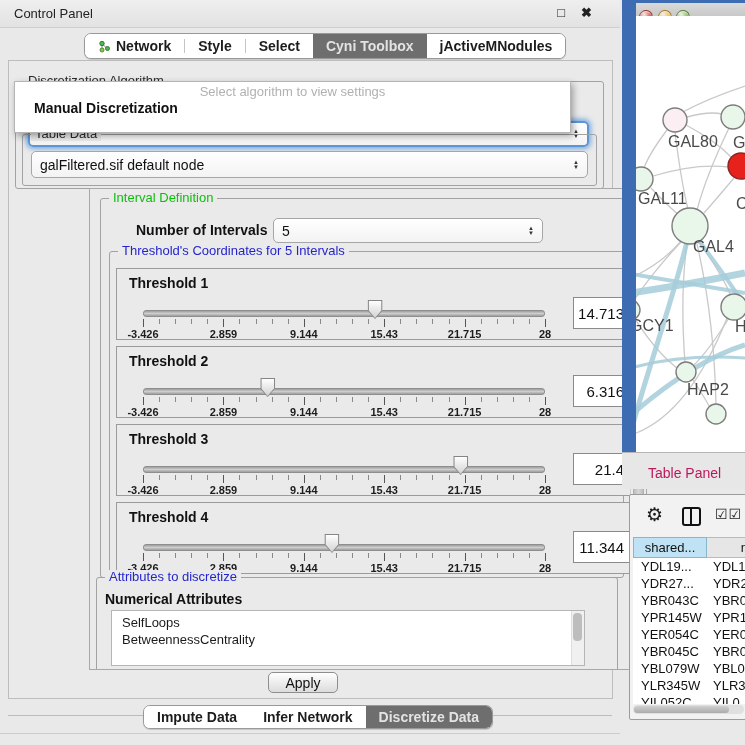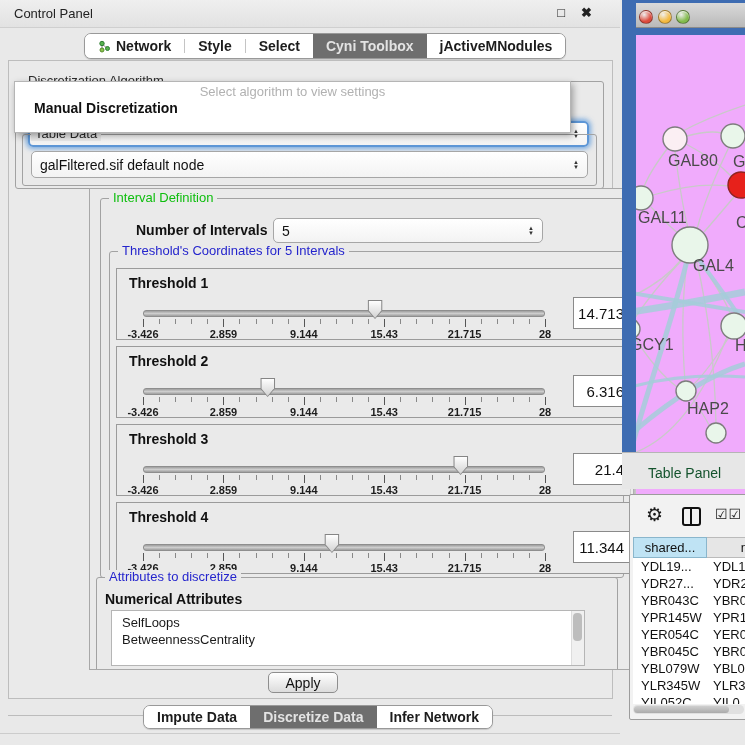--- a/index.html
+++ b/index.html
@@ -110,26 +110,26 @@
   .popup-prompt{text-align:center;font-size:13px;color:#b1b1b1;height:16px;}
   .popup-opt{font-size:14px;color:#111;padding-left:19px;height:16px;line-height:16px;}
   .popup-opt.bold{font-weight:bold;}
 
   
   .net-window{position:absolute;left:622px;top:0;width:123px;height:452px;background:#3e6cb2;}
   .net-titlebar{position:absolute;left:14px;top:3px;width:109px;height:24px;
     background:linear-gradient(#dadada,#b9b9b9);border-bottom:1px solid #8a8a8a;}
   .light{position:absolute;top:7px;width:12px;height:12px;border-radius:50%;
     box-shadow:inset 0 1px 1px rgba(255,255,255,.7);border:1px solid rgba(0,0,0,.35);}
-  .net-canvas{position:absolute;left:14px;top:35px;width:109px;height:471px;background:#f0abfc;overflow:hidden;}
+  .net-canvas{position:absolute;left:14px;top:16px;width:109px;height:471px;background:#ffffff;overflow:hidden;}
 
   
   .tp-header{position:absolute;left:622px;top:452px;width:123px;height:36px;
     background:#e7e7e7;border-top:1px solid #b5b5b5;}
-  .tp-header span{position:absolute;left:26px;top:12px;font-size:14px;color:#14532d;}
+  .tp-header span{position:absolute;left:26px;top:12px;font-size:14px;color:#be185d;}
   .tp-box{position:absolute;left:629px;top:494px;width:160px;height:224px;
     background:#f2f2f2;border:1px solid #9c9c9c;border-radius:2px;}
   .tp-toolbar{position:absolute;left:0;top:0;right:0;height:40px;}
   .tp-gear{position:absolute;left:16px;top:8px;font-size:19px;color:#1a1a1a;}
   .tp-colicon{position:absolute;left:52px;top:12px;width:15px;height:15px;
     border:2px solid #111;border-radius:3px;}
   .tp-colicon::after{content:"";position:absolute;left:6px;top:0;bottom:0;width:2px;background:#111;}
   .tp-checks{position:absolute;left:85px;top:11px;font-size:14px;color:#1a1a1a;letter-spacing:1px;}
   .tp-headrow{position:absolute;left:3px;top:42px;right:0;height:21px;display:flex;}
   .tp-col1h{width:74px;background:#bfe3f4;border:1px solid #8ab6cc;font-size:13px;
@@ -413,25 +413,25 @@
   <button class="apply">Apply</button>
 </div>
 
 <div class="hline line-b"></div>
 <div class="hline line-c"></div>
 
 <div class="tabbar bottom">
   <div class="tab">
       <span>Impute Data</span>
     </div>
+  <div class="tab">
+      <span>Infer Network</span>
+    </div>
   <div class="tab selected">
       <span>Discretize Data</span>
-    </div>
-  <div class="tab">
-      <span>Infer Network</span>
     </div>
 </div>
 
 <div class="popup">
   <div class="popup-prompt">Select algorithm to view settings</div>
   <div class="popup-opt bold">Manual Discretization</div>
 </div>
 
 <div class="net-window">
   <div class="net-titlebar" id="net-titlebar">

